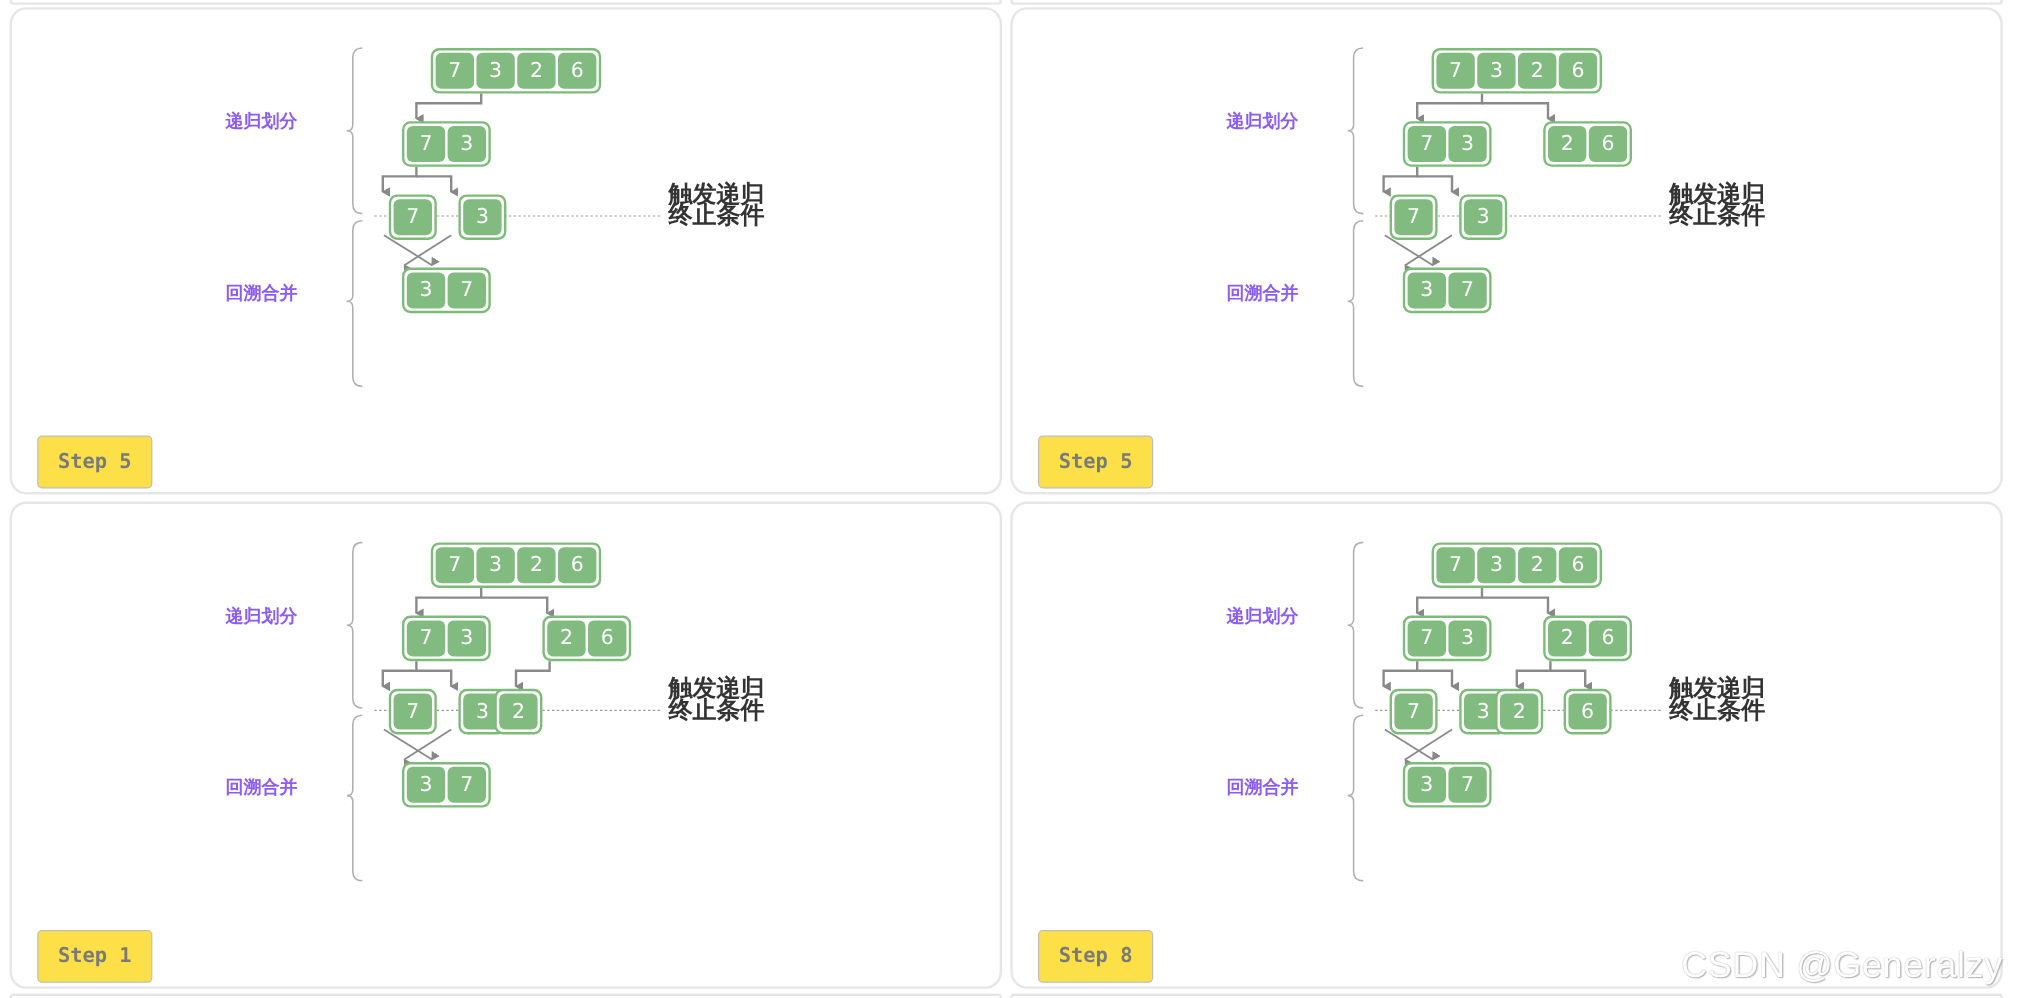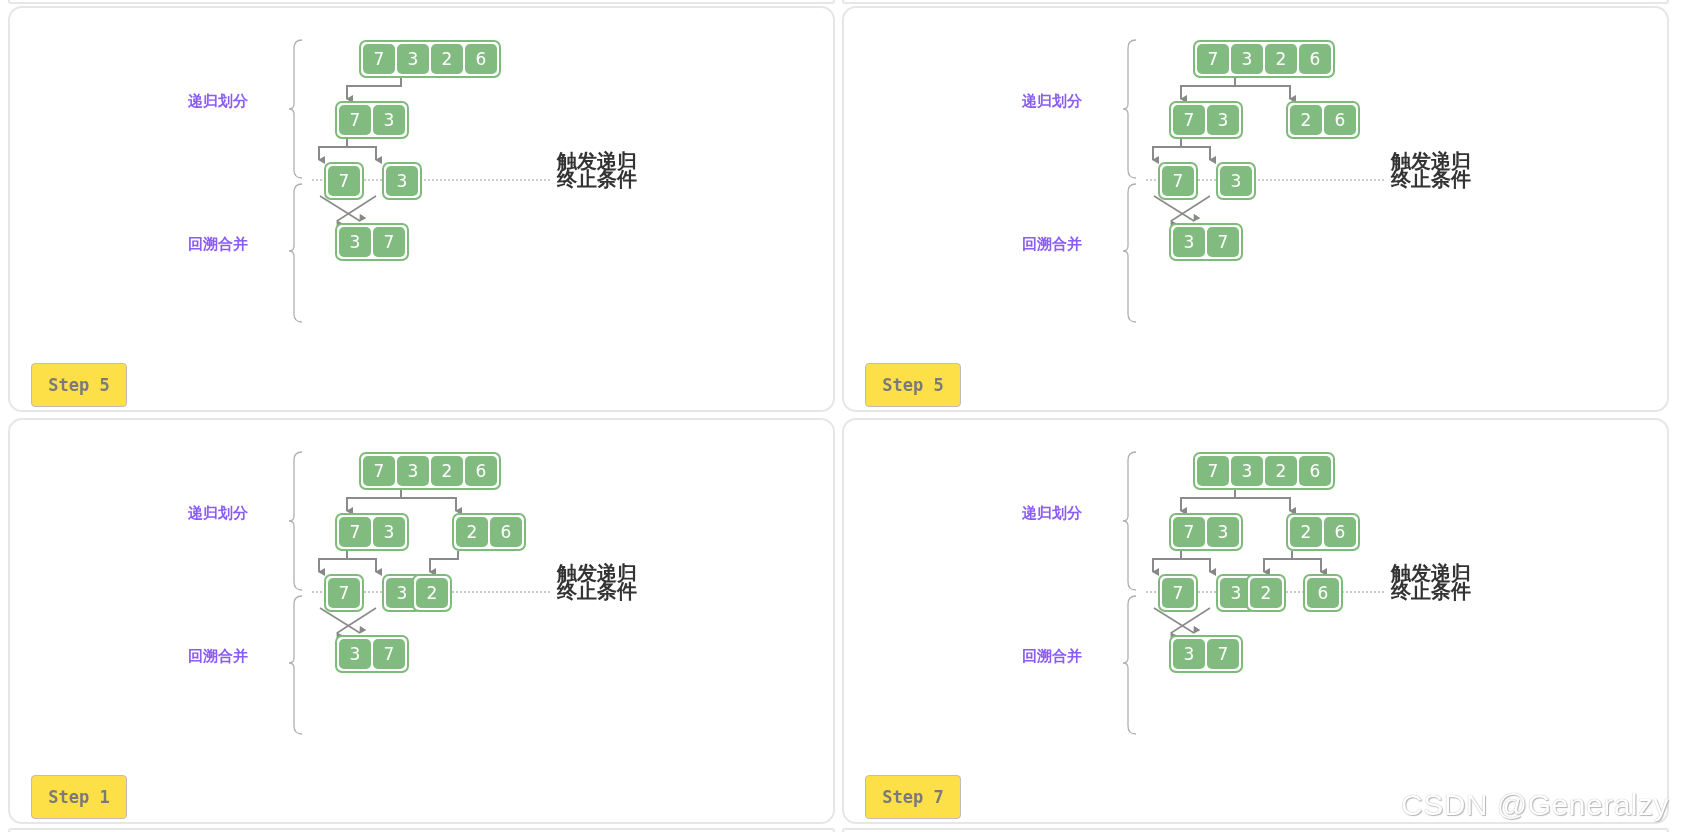--- a/index.html
+++ b/index.html
@@ -217,17 +217,17 @@
       <div class="node" style="left: 402px; top: 154px;">
         <div class="cell">2</div>
       </div>
       <div class="node" style="left: 459px; top: 154px;">
         <div class="cell">6</div>
       </div>
       <div class="node" style="left: 325px; top: 215px;">
         <div class="cell">3</div>
         <div class="cell">7</div>
       </div>
-      <div class="step">Step 7</div>
+      <div class="step">Step 8</div>
     </div>
   </div>
 
 <div class="watermark">CSDN @Generalzy</div>
 
 </body></html>

